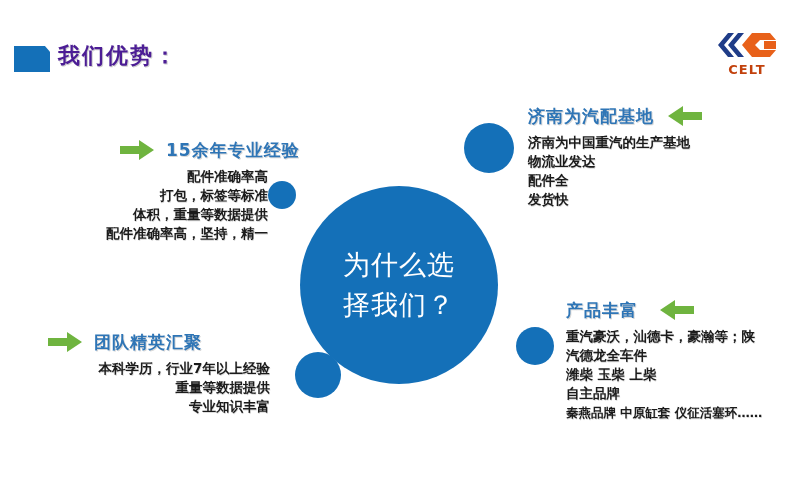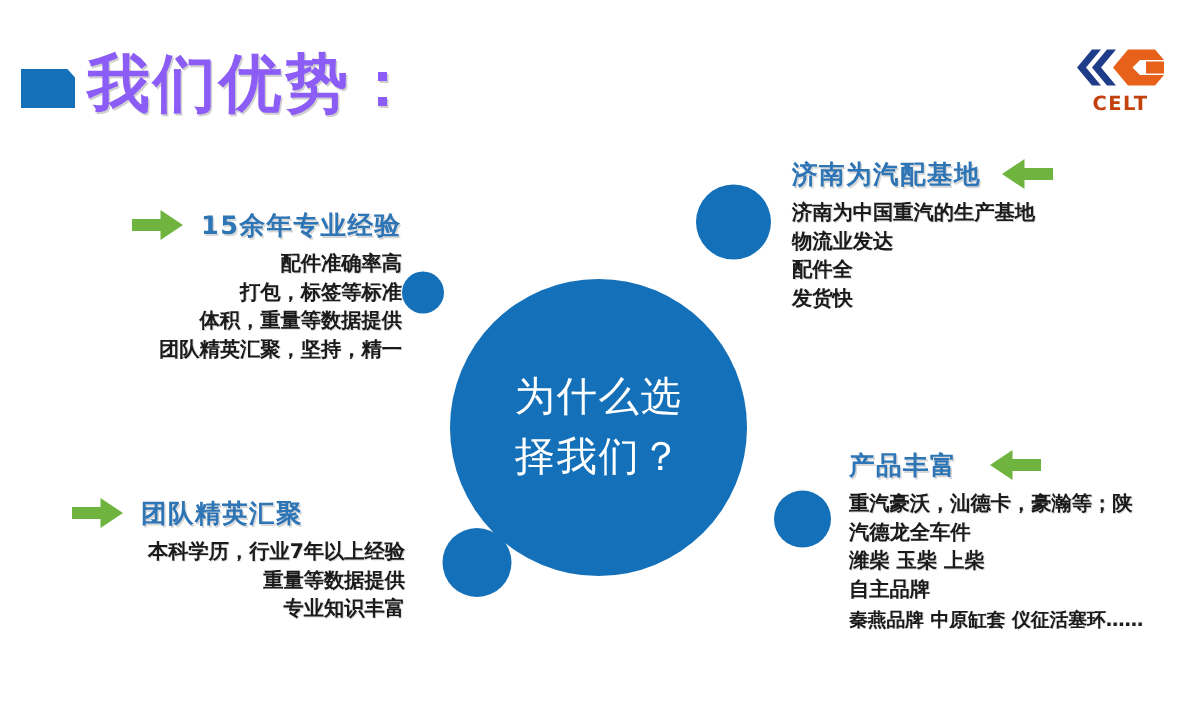--- a/index.html
+++ b/index.html
@@ -33,23 +33,23 @@
     top: 16px;
     width: 36px;
     height: 26px;
     background: #1470B8;
     clip-path: polygon(0 0, 86% 0, 100% 22%, 100% 100%, 0 100%);
   }
   #page-title {
     position: absolute;
     left: 58px;
     top: 3px;
-    font-size: 42px;
-    font-weight: 700;
-    color: #8b5cf6;
+    font-size: 22px;
+    font-weight: 700;
+    color: #4c1d95;
     letter-spacing: 2px;
     line-height: 46px;
     white-space: nowrap;
     text-shadow: 1px 1px 0 #cfcfcf;
   }
 
   
   #logo {
     position: absolute;
     right: 14px;
@@ -125,21 +125,21 @@
     font-size: 13.5px;
     font-weight: 700;
     color: #1b1b1b;
     line-height: 19px;
     white-space: nowrap;
   }
   .block-body div { text-shadow: 0.6px 0.6px 0 #dddddd; }
 
   
   #block-experience { left: 0px; top: 138px; width: 300px; text-align: right; }
-  #block-experience .block-head { justify-content: flex-start; padding-left: 88px; }
+  #block-experience .block-head { justify-content: flex-start; padding-left: 120px; }
   #block-experience .arrow { margin-right: 12px; }
   #block-experience .block-body { padding-right: 32px; }
 
   #block-team { left: 0px; top: 330px; width: 300px; text-align: right; }
   #block-team .block-head { justify-content: flex-start; padding-left: 48px; }
   #block-team .arrow { margin-right: 12px; }
   #block-team .block-body { padding-right: 30px; }
 
   
   #block-base { left: 528px; top: 104px; width: 272px; text-align: left; }
@@ -189,21 +189,21 @@
     <div class="block-head">
       <svg class="arrow" width="34" height="20" viewBox="0 0 34 20">
         <polygon points="0,6 19,6 19,0 34,10 19,20 19,14 0,14" fill="#6FB43F"></polygon>
       </svg>
       <span class="head-text">15余年专业经验</span>
     </div>
     <div class="block-body">
       <div>配件准确率高</div>
       <div>打包，标签等标准</div>
       <div>体积，重量等数据提供</div>
-      <div>团队精英汇聚，坚持，精一</div>
+      <div>配件准确率高，坚持，精一</div>
     </div>
   </div>
 
   <div class="block" id="block-base">
     <div class="block-head">
       <span class="head-text">济南为汽配基地</span>
       <svg class="arrow" width="34" height="20" viewBox="0 0 34 20">
         <polygon points="34,6 15,6 15,0 0,10 15,20 15,14 34,14" fill="#6FB43F"></polygon>
       </svg>
     </div>

